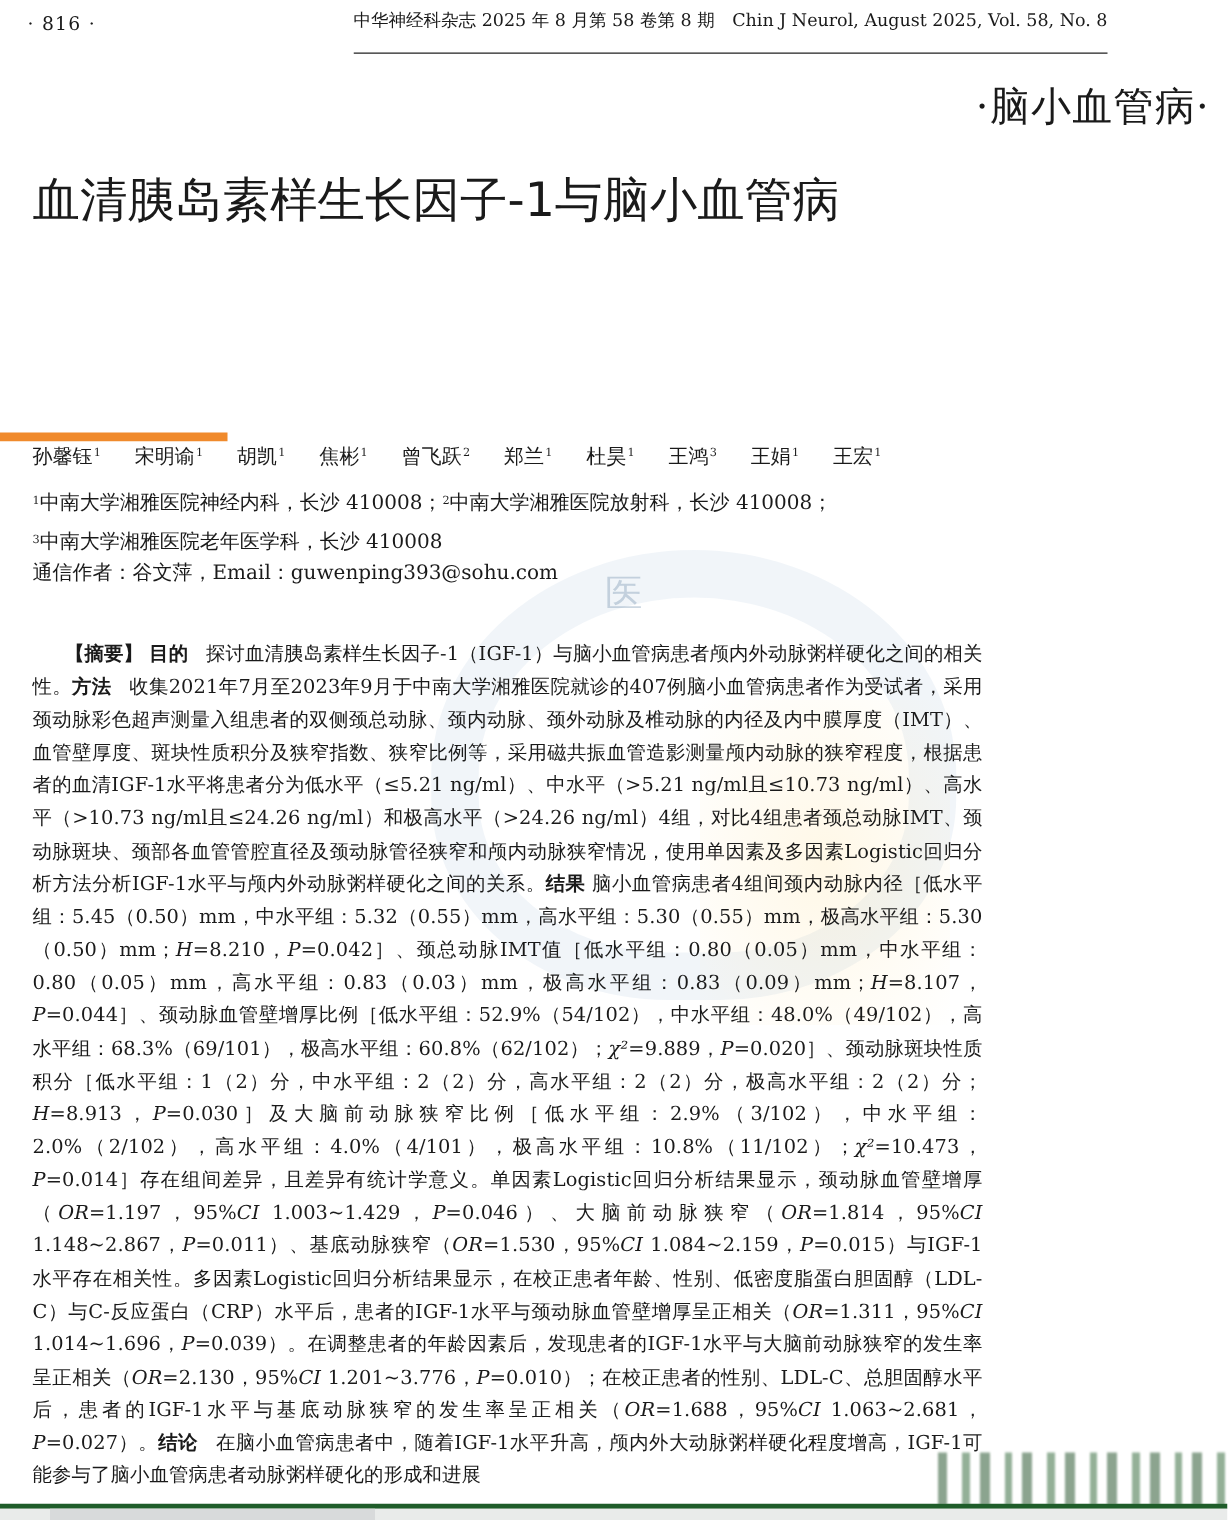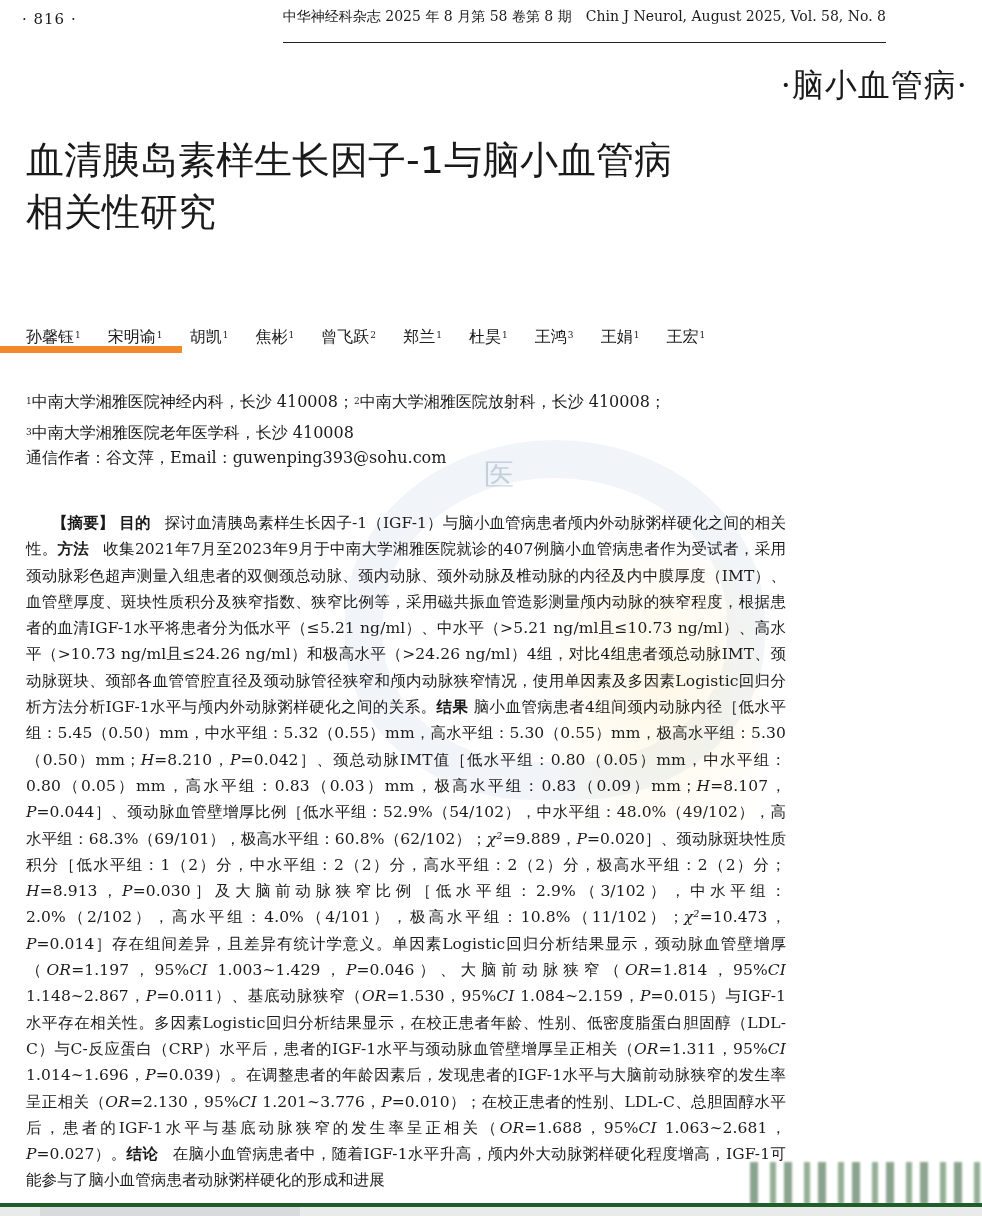--- a/index.html
+++ b/index.html
@@ -5,24 +5,24 @@
   html, body { margin:0; padding:0; }
   body {
     width:982px; height:1216px; overflow:hidden; position:relative;
     background:#ffffff; color:#1a1a1a;
     font-family:"DejaVu Serif", "Liberation Serif", serif;
   }
   .header { position:absolute; top:0; left:0; width:898px; height:40px; }
   .page-num { position:absolute; left:22px; top:10px; font-size:15px; letter-spacing:1px; }
   .journal { position:absolute; right:12px; top:8px; font-size:14px; padding-bottom:16px; border-bottom:1.5px solid #222; white-space:nowrap; }
   .section-tag { position:absolute; right:14px; top:64px; font-size:32px; letter-spacing:1px; }
-  .title { position:absolute; left:26px; top:134px; font-size:38px; line-height:52px; font-family:"DejaVu Sans","Liberation Sans",sans-serif; font-weight:400; }
+  .title { position:absolute; left:26px; top:134px; font-size:38px; line-height:52px; font-family:"DejaVu Sans","Liberation Sans",sans-serif; font-weight:400;text-align:center; }
   .title div { white-space:nowrap; }
   .authors { position:absolute; left:26px; top:322px; font-size:16px; line-height:30px; }
-  .authors .row { white-space:nowrap; }
+  .authors .row { white-space:nowrap;margin-top:28px; }
   .author { margin-right:22px; }
   .author sup { font-size:9px; vertical-align:top; position:relative; top:-2px; margin-left:1px; }
   .highlight { position:absolute; left:0; top:346px; width:182px; height:7px; background:#f08a2c; }
   .aff { position:absolute; left:26px; top:386px; font-size:16px; line-height:31px; white-space:nowrap; }
   .aff sup { font-size:9px; vertical-align:top; }
   .corr { position:absolute; left:26px; top:448px; font-size:16px; white-space:nowrap; }
   .watermark { position:absolute; left:345px; top:440px; width:420px; height:360px; border:38px solid rgba(120,160,200,0.10); border-radius:50% 50% 45% 45%; box-sizing:border-box; }
   .wm-char { position:absolute; left:484px; top:455px; font-size:30px; color:rgba(110,140,170,0.35); }
   .wm-glow { position:absolute; left:560px; top:560px; width:200px; height:260px; background:radial-gradient(ellipse, rgba(255,215,120,0.18), rgba(255,255,255,0)); }
   .abstract { position:absolute; left:26px; top:510px; width:760px; font-size:15.5px; line-height:26.3px; text-align:justify; letter-spacing:0.1px; }
@@ -42,21 +42,20 @@
 
 <div class="header">
   <span class="page-num">· 816 ·</span>
   <span class="journal">中华神经科杂志 2025 年 8 月第 58 卷第 8 期　Chin J Neurol, August 2025, Vol. 58, No. 8</span>
 </div>
 
 <div class="section-tag">·脑小血管病·</div>
 
 <div class="title">
   <div>血清胰岛素样生长因子-1与脑小血管病</div>
-  <div>相关性研究</div>
 </div>
 
 <div class="watermark"></div>
 <div class="wm-glow"></div>
 <div class="wm-char">医</div>
 
 <div class="highlight"></div>
 
 <div class="authors">
   <div class="row">

